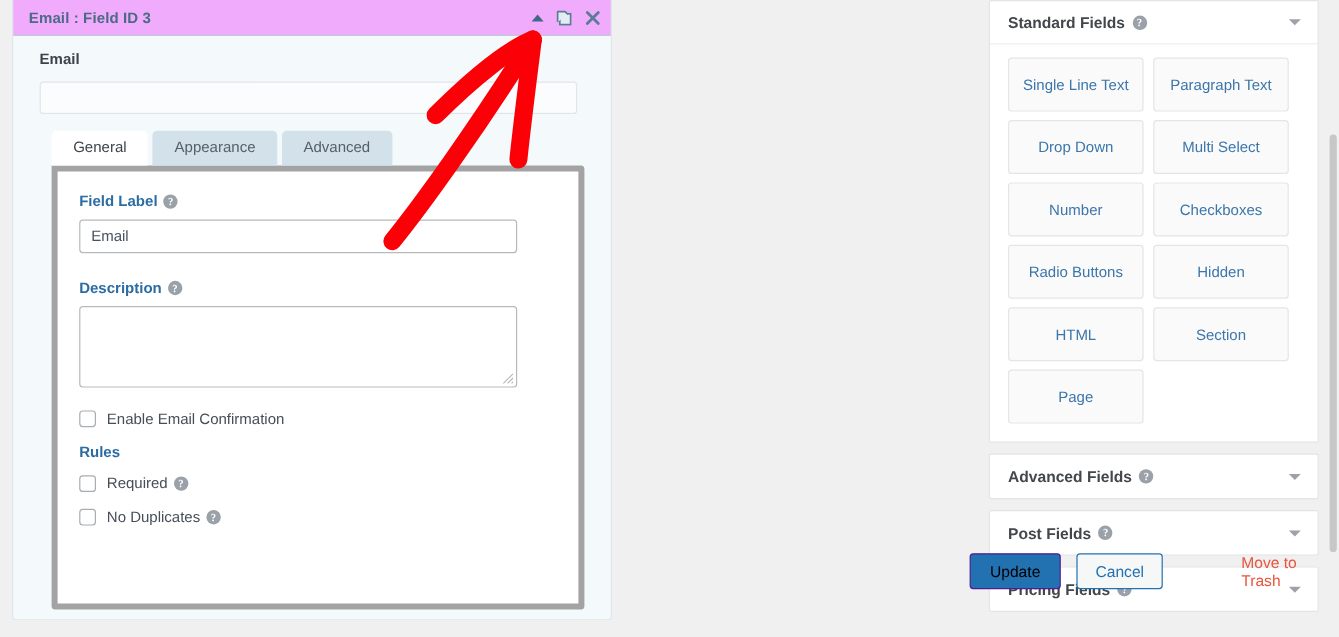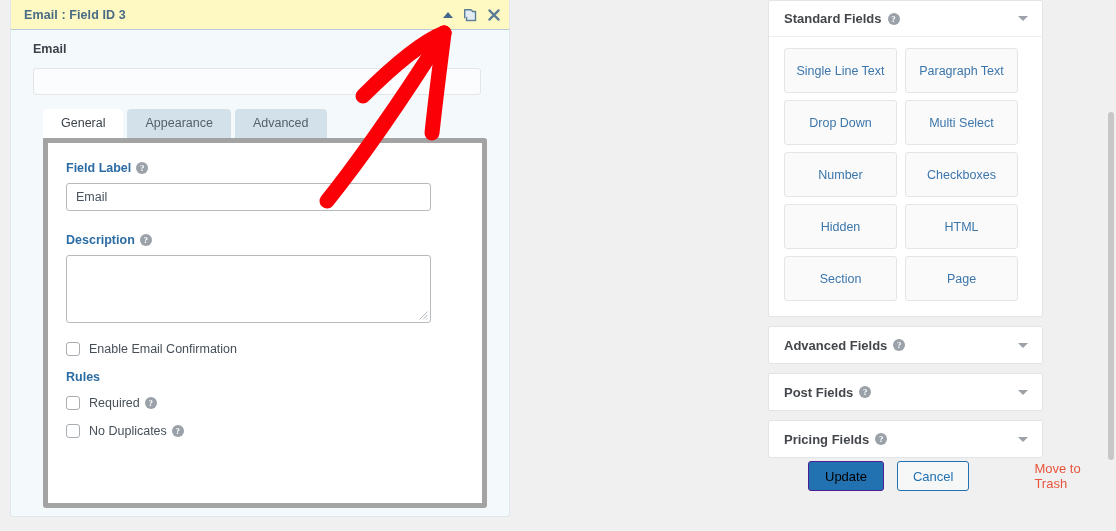--- a/index.html
+++ b/index.html
@@ -15,21 +15,21 @@
   
   #editor-panel {
     position: absolute; left: 10px; top: 0; width: 500px; height: 517px;
     background: #f4f9fc;
     border: 1px solid #dfe7ec;
     border-top: none;
     border-radius: 0 0 3px 3px;
   }
   #editor-header {
     height: 30px;
-    background: #fef9c3;
+    background: #f0abfc;
     display: flex; align-items: center;
     padding: 0 8px 0 13px;
     border-bottom: 1px solid #bccbd6;
   }
   #editor-header .title {
     font-size: 12.5px; font-weight: bold; color: #4a6b84;
     letter-spacing: .1px; flex: 1;
   }
   .hdr-icons { display: flex; align-items: center; gap: 9px; }
   .hdr-icon { cursor: pointer; display: flex; align-items: center; justify-content: center; }
@@ -107,21 +107,21 @@
   }
   .cbrow .cblabel {
     font-size: 12.5px; color: #464f58;
     display: flex; align-items: center; gap: 5px;
   }
   .rules-head {
     font-size: 12.5px; font-weight: bold; color: #2b6ca3; margin: 2px 0 12px 0;
   }
 
   
-  #sidebar { position: absolute; left: 768px; top: 0; width: 275px; }
+  #sidebar { position: absolute; left: 824px; top: 0; width: 275px; }
   .acc-box {
     background: #fff; border: 1px solid #e2e4e7;
     border-radius: 2px; margin-bottom: 9px;
   }
   .acc-head {
     display: flex; align-items: center; height: 36px;
     padding: 0 14px 0 15px; cursor: pointer;
     border-bottom: 1px solid #eceef0;
   }
   .acc-head .acc-title {
@@ -271,20 +271,21 @@
         </div>
         <span class="caret-down"></span>
       </div>
       <div class="btn-grid">
         <div class="field-btn">Single Line Text</div>
         <div class="field-btn">Paragraph Text</div>
         <div class="field-btn">Drop Down</div>
         <div class="field-btn">Multi Select</div>
         <div class="field-btn">Number</div>
         <div class="field-btn">Checkboxes</div>
+        <div class="field-btn">Radio Buttons</div>
         <div class="field-btn">Hidden</div>
         <div class="field-btn">HTML</div>
         <div class="field-btn">Section</div>
         <div class="field-btn">Page</div>
       </div>
     </div>
 
     <div class="acc-box collapsed">
       <div class="acc-head">
         <div class="acc-title">

